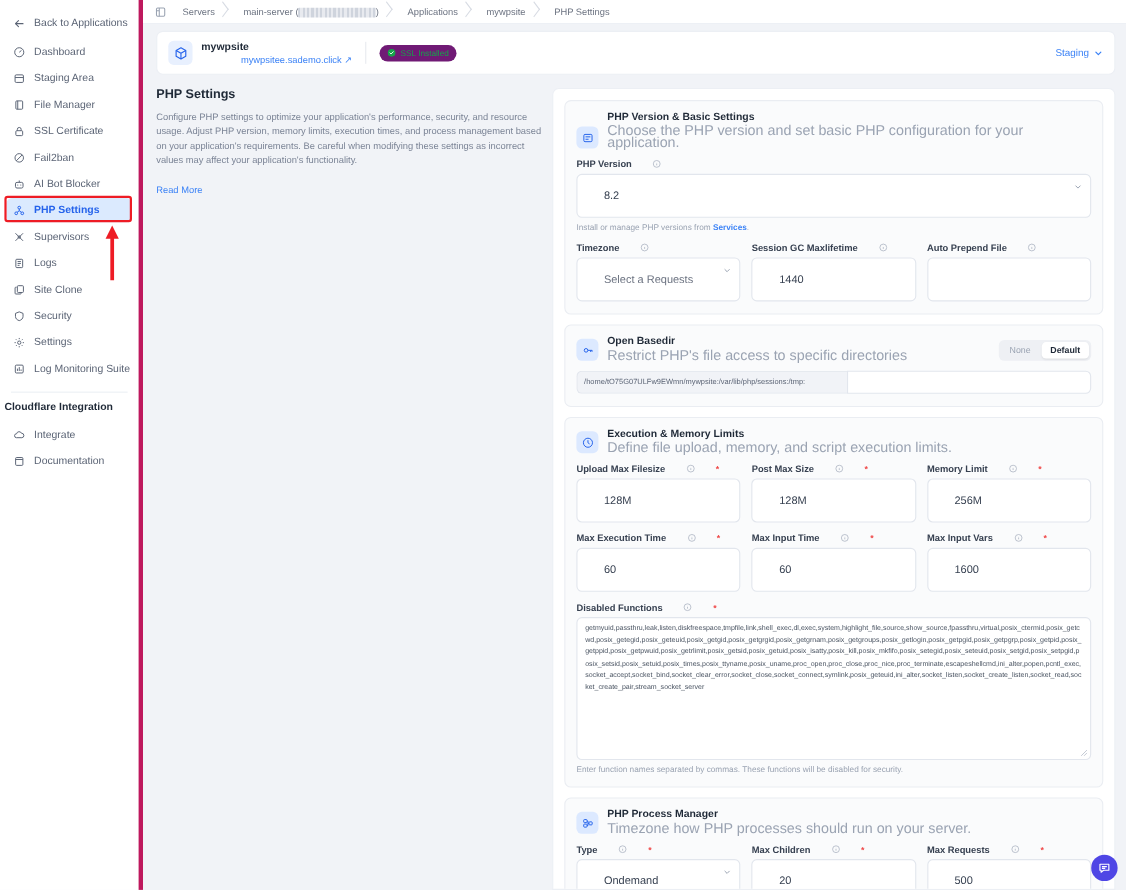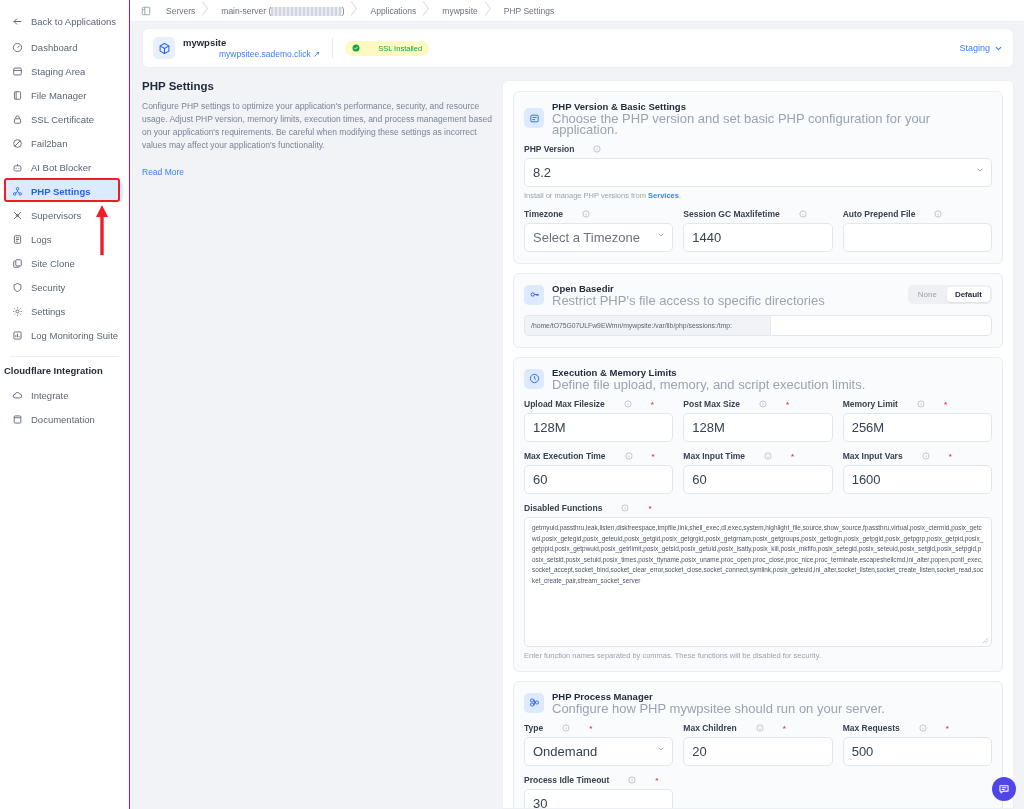--- a/index.html
+++ b/index.html
@@ -13,21 +13,21 @@
     position: relative;
   }
   .app { display: flex; width: 1024px; height: 809px; }
 
   
   .sidebar {
     width: 130px; flex: 0 0 130px;
     background: #ffffff;
     padding: 10px 0 0 0;
     position: relative;
-    border-right: 1px solid #be185d;
+    border-right: 4px solid #be185d;
     height: 809px;
   }
   .nav-item {
     display: flex; align-items: center; gap: 8px;
     height: 22px;
     margin: 0 6px 2px 6px;
     padding: 0 6px;
     border-radius: 5px;
     color: #5b6475;
     font-size: 9.5px;
@@ -89,22 +89,22 @@
     width: 22px; height: 22px; border-radius: 5px; background: #e8f0fe;
     display: flex; align-items: center; justify-content: center; color: #2563eb;
     flex: 0 0 22px;
   }
   .cube svg { width: 13px; height: 13px; display: block; }
   .apphead-txt { margin-left: 8px; }
   .apphead-title { font-size: 9.5px; font-weight: bold; color: #1f2937; line-height: 12px; }
   .apphead-url { font-size: 8.5px; color: #3b82f6; line-height: 11px; padding-left: 36px; }
   .vsep { width: 1px; height: 20px; background: #e8eaef; margin: 0 12px; }
   .ssl-badge {
-    display: inline-flex; align-items: center; gap: 18px;
-    background: #fef9c3; color: #16a34a; font-size: 7.5px;
+    display: inline-flex; align-items: center; gap: 4px;
+    background: #701a75; color: #16a34a; font-size: 7.5px;
     border-radius: 9px; padding: 3px 7px;
   }
   .ssl-badge svg { width: 8px; height: 8px; display: block; }
   .expand-btn {
     margin-left: auto; color: #3b82f6; font-size: 9px;
     display: flex; align-items: center; gap: 4px; cursor: pointer;
   }
   .expand-btn svg { width: 9px; height: 9px; display: block; }
 
   
@@ -118,41 +118,41 @@
     flex: 1; background: #fff; border: 1px solid #eceff4;
     border-radius: 6px 6px 0 0;
     padding: 10px 10px 0 10px;
     overflow: hidden;
   }
 
   .card {
     border: 1px solid #eaedf2; border-radius: 6px; background: #fafbfc;
     padding: 9px 10px 11px 10px; margin-bottom: 9px;
   }
-  .card-head { display: flex; align-items: center; gap: 8px; margin-bottom: 9px; }
+  .card-head { display: flex; align-items: flex-end; gap: 8px; margin-bottom: 9px; }
   .card-ico {
     width: 20px; height: 20px; flex: 0 0 20px; border-radius: 5px;
     background: #dce9ff; color: #2563eb; display: flex; align-items: center; justify-content: center;
   }
   .card-ico svg { width: 11px; height: 11px; display: block; }
   .card-title { font-size: 9.5px; font-weight: bold; color: #1f2937; line-height: 12px; }
   .card-sub { font-size: 13px; color: #9aa3b2; line-height: 11px; }
 
   .lbl {
     font-size: 8.5px; color: #374151; font-weight: bold;
     display: flex; align-items: center; gap: 19px; margin-bottom: 4px;
   }
   .lbl .iq { width: 8px; height: 8px; display: inline-block; color: #aab2c0; }
   .lbl .iq svg { width: 8px; height: 8px; display: block; }
   .req { color: #ef4444; font-size: 8px; }
 
   .inp {
-    height: 29px; border: 1px solid #e2e6ed; border-radius: 5px; background: #fff;
-    display: flex; align-items: center; padding: 0 8px;
-    font-size: 13px; color: #374151; width: 100%;
+    height: 40px; border: 1px solid #e2e6ed; border-radius: 5px; background: #fff;
+    display: flex; align-items: center; padding: 0 24px;
+    font-size: 10px; color: #374151; width: 100%;
   }
   .inp.placeholder { color: #6b7280; }
   .sel { position: relative; padding-right: 20px; }
   .sel .chev { position: absolute; right: 7px; top: 7px; width: 8px; height: 8px; color: #9aa3b2; }
   .sel .chev svg { width: 8px; height: 8px; display: block; }
   .hint { font-size: 7.5px; color: #9aa3b2; margin-top: 4px; }
   .hint a { color: #3b82f6; font-weight: bold; text-decoration: none; }
 
   .row3 { display: flex; gap: 10px; }
   .row3 > div { flex: 1; min-width: 0; }
@@ -486,21 +486,21 @@
               <div class="lbl">
                 <span>Timezone</span>
                 <span class="iq">
                   <svg viewBox="0 0 16 16" fill="none" stroke="#aab2c0" stroke-width="1.4">
                       <circle cx="8" cy="8" r="6.2"></circle>
                       <path d="M8 7.2v3.4M8 5.2v.2"></path>
                     </svg>
                 </span>
               </div>
               <div class="inp sel placeholder">
-                <span>Select a Timezone</span>
+                <span>Select a Requests</span>
                 <span class="chev">
                   <svg viewBox="0 0 16 16" fill="none" stroke="#9aa3b2" stroke-width="1.8" stroke-linecap="round" stroke-linejoin="round">
                       <path d="M4 6l4 4 4-4"></path>
                     </svg>
                 </span>
               </div>
             </div>
             <div>
               <div class="lbl">
                 <span>Session GC Maxlifetime</span>
@@ -675,21 +675,21 @@
             <span class="card-ico">
               <svg viewBox="0 0 16 16" fill="none" stroke="#2563eb" stroke-width="1.3">
                   <rect x="2.4" y="3" width="4.4" height="4" rx="1"></rect>
                   <rect x="2.4" y="9" width="4.4" height="4" rx="1"></rect>
                   <rect x="9.4" y="6" width="4.2" height="4" rx="1"></rect>
                   <path d="M6.8 5h1.2v3h1.4M6.8 11h1.2V8"></path>
                 </svg>
             </span>
             <div>
               <div class="card-title">PHP Process Manager</div>
-              <div class="card-sub">Configure how PHP mywpsitee should run on your server.</div>
+              <div class="card-sub">Timezone how PHP processes should run on your server.</div>
             </div>
           </div>
 
           <div class="row3 f-mb">
             <div>
               <div class="lbl">
                 <span>Type</span>
                 <span class="iq">
                     <svg viewBox="0 0 16 16" fill="none" stroke="#aab2c0" stroke-width="1.4">
                       <circle cx="8" cy="8" r="6.2"></circle>

